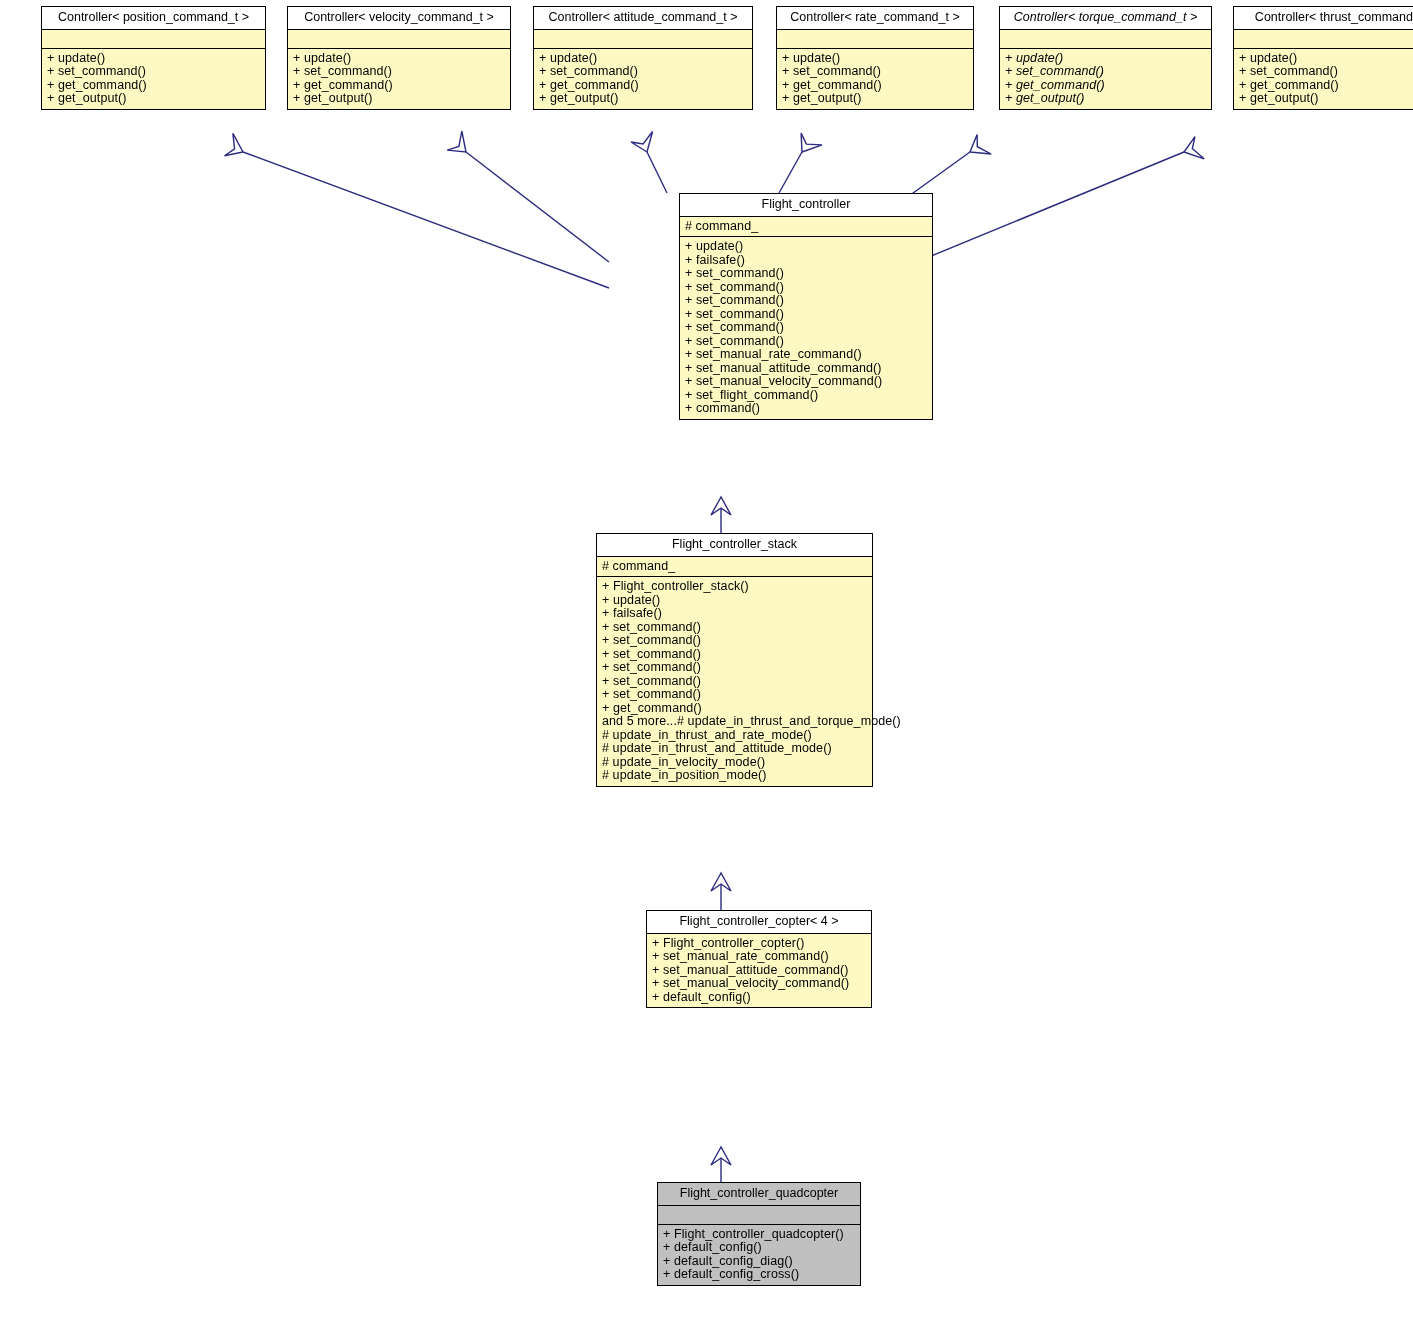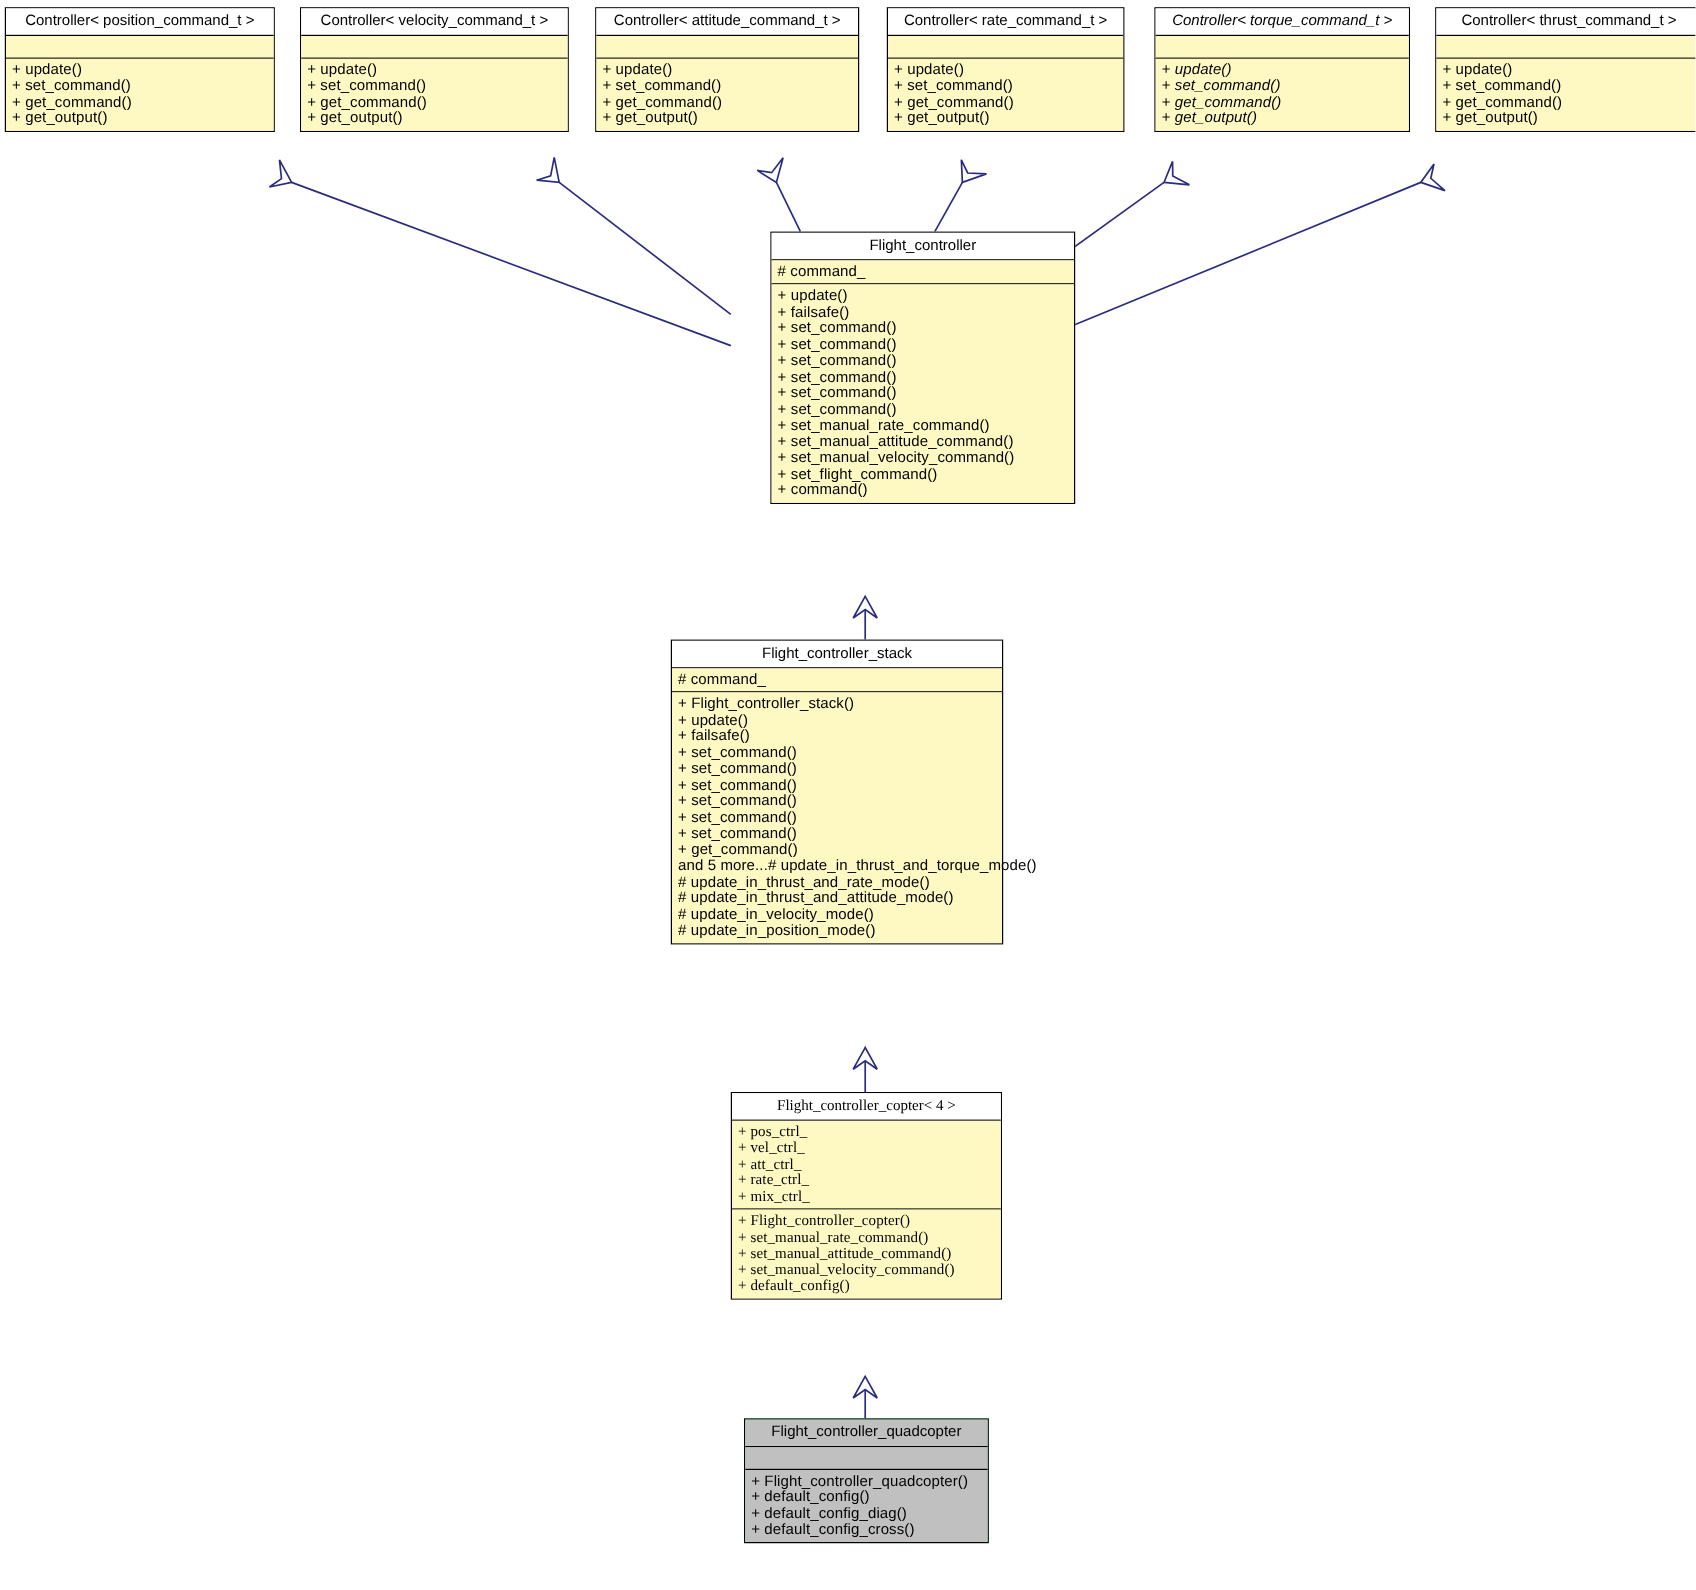--- a/index.html
+++ b/index.html
@@ -28,20 +28,21 @@
   }
   .uml-node {
     position: absolute;
     box-sizing: border-box;
     border: 1px solid #000000;
     background: #ffffff;
     font-size: 12.5px;
     line-height: 1.0;
     color: #000000;
     z-index: 2;
+    margin-left: 37px;
   }
   .uml-node.highlight {
     background: #86efac;
   }
   .uml-node.highlight .sect,
   .uml-node.highlight .title-sect {
     background: #c0c0c0;
   }
   .title-sect {
     text-align: center;
@@ -219,29 +220,22 @@
       <div class="member">+ set_command()</div>
       <div class="member">+ get_command()</div>
       <div class="member">and 5 more...# update_in_thrust_and_torque_mode()</div>
       <div class="member"># update_in_thrust_and_rate_mode()</div>
       <div class="member"># update_in_thrust_and_attitude_mode()</div>
       <div class="member"># update_in_velocity_mode()</div>
       <div class="member"># update_in_position_mode()</div>
     </div>
   </div>
 
-  <div class="uml-node" id="node-flight-controller-copter" style="left:609px; top:910px; width:226px;font-family:Liberation Serif, serif;">
+  <div class="uml-node" id="node-flight-controller-copter" style="left:609px; top:910px; width:226px;">
     <div class="title-sect">Flight_controller_copter&lt; 4 &gt;</div>
-    <div class="sect">
-      <div class="member">+ pos_ctrl_</div>
-      <div class="member">+ vel_ctrl_</div>
-      <div class="member">+ att_ctrl_</div>
-      <div class="member">+ rate_ctrl_</div>
-      <div class="member">+ mix_ctrl_</div>
-    </div>
     <div class="sect">
       <div class="member">+ Flight_controller_copter()</div>
       <div class="member">+ set_manual_rate_command()</div>
       <div class="member">+ set_manual_attitude_command()</div>
       <div class="member">+ set_manual_velocity_command()</div>
       <div class="member">+ default_config()</div>
     </div>
   </div>
 
   <div class="uml-node highlight" id="node-flight-controller-quadcopter" style="left:620px; top:1182px; width:204px;">

